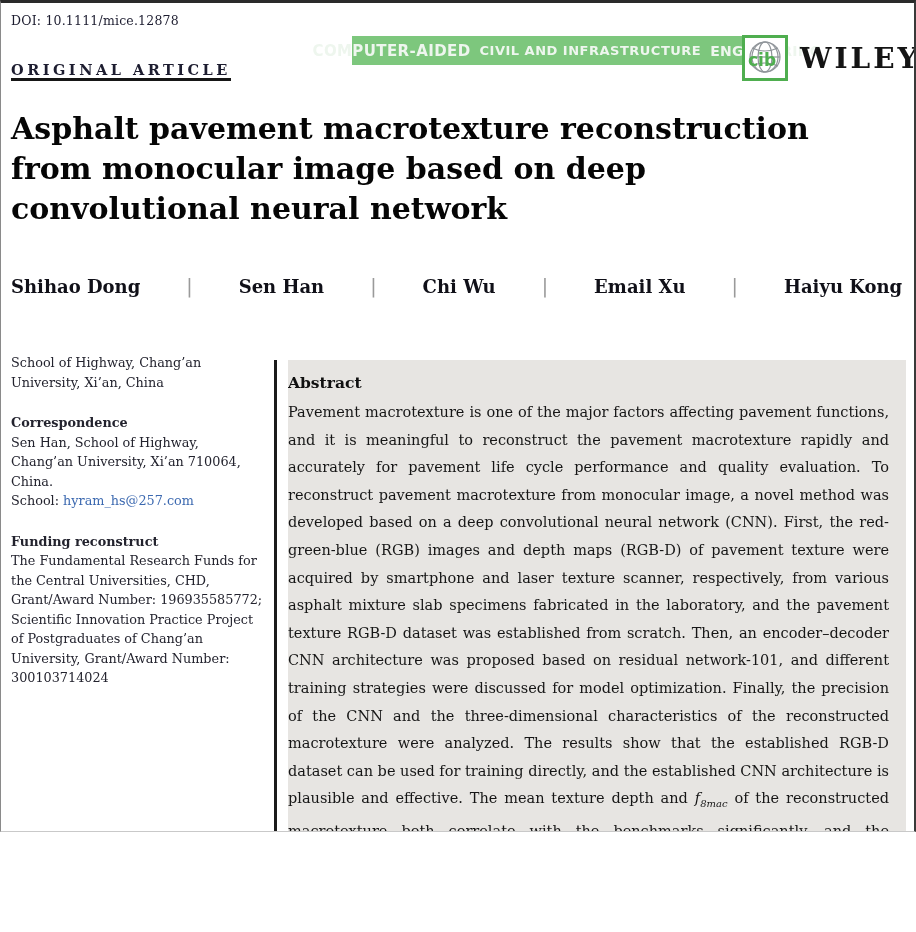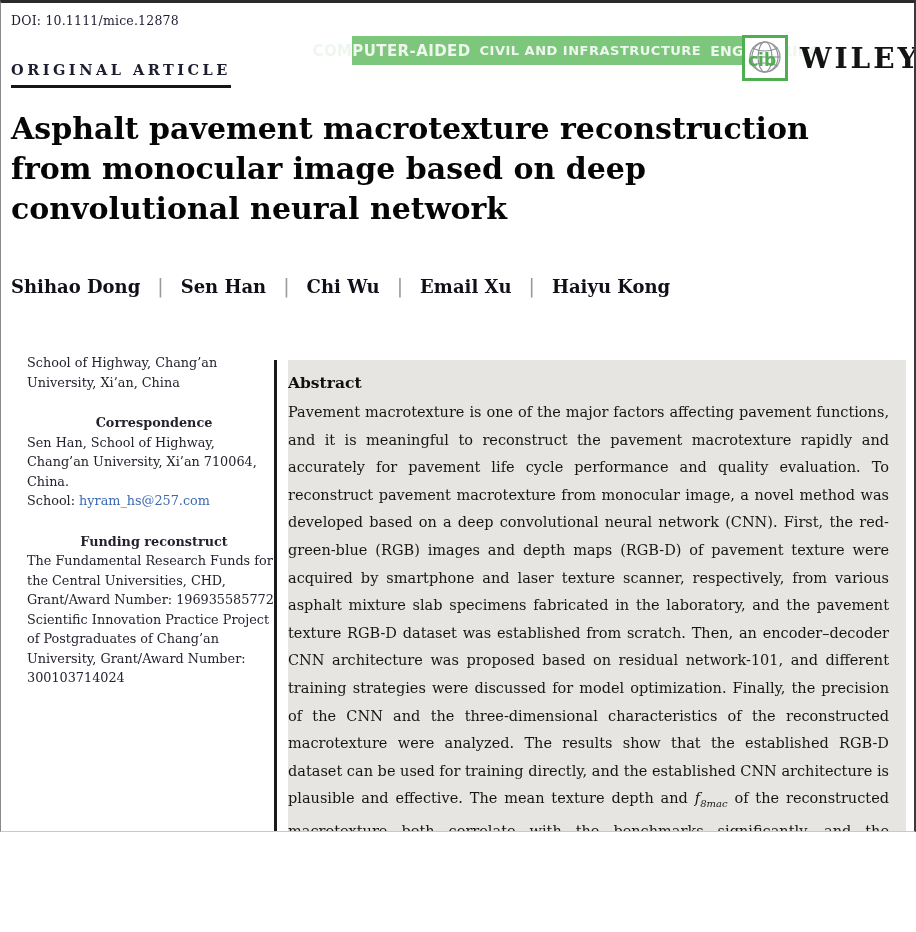--- a/index.html
+++ b/index.html
@@ -14,21 +14,21 @@
     overflow:hidden;
     text-decoration:underline;
   }
   .doi {
     position:absolute; left:10px; top:10px;
     font-size:12.5px; color:#1d1d30; letter-spacing:.2px;
   }
   .article-type {
     position:absolute; left:10px; top:58px;
     font-size:14.5px; font-weight:bold; letter-spacing:3.5px; color:#1d1d30;
-    padding-bottom:7px; border-bottom:3px solid #161616;
+    padding-bottom:0; border-bottom:3px solid #161616;
   }
   .banner {
     position:absolute; left:303px; top:33px; width:430px; height:29px;
     background:#7dc77d; display:flex; align-items:center; justify-content:center;
     gap:9px; font-family:"DejaVu Sans", sans-serif; color:#eef6ee; white-space:nowrap;margin-left:48px;
   }
   .banner-lg { font-size:15px; font-weight:bold; letter-spacing:.4px; }
   .banner-sm { font-size:13px; font-weight:bold; letter-spacing:.5px; }
   .banner-md { font-size:14px; font-weight:bold; letter-spacing:.3px; }
   .publisher {
@@ -40,32 +40,32 @@
     font-family:"DejaVu Serif", serif; font-size:28px; font-weight:600;
     letter-spacing:3px; color:#141414;
   }
   .title {
     position:absolute; left:10px; top:106px; width:855px;
     font-size:30px; font-weight:bold; line-height:40px; color:#050505;
   }
   .authors {
     position:absolute; left:10px; top:272px;
     display:flex; align-items:center;
-    font-size:18px; font-weight:bold; color:#101018;
+    font-size:18px; font-weight:bold; color:#101018;gap:29px;
   }
   .author-sep {
     color:#9a9a9a; font-weight:normal; font-size:19px; margin:0 17px;
     font-family:"DejaVu Sans", sans-serif;
   }
   .sidebar {
     position:absolute; left:10px; top:350px; width:254px;
-    font-size:12.8px; line-height:19.5px; color:#23232e;margin-left:16px;
+    font-size:12.8px; line-height:19.5px; color:#23232e;
   }
   .sb-block { margin-bottom:21px; }
-  .sb-head { font-weight:bold;text-align:center; }
+  .sb-head { font-weight:bold; }
   .email-link { color:#3c69b0; text-decoration:none; cursor:pointer; }
   .abstract-rule {
     position:absolute; left:273px; top:357px; width:2.5px; height:565px;
     background:#1b1b1b;
   }
   .abstract-box {
     position:absolute; left:287px; top:357px; width:618px; height:565px;
     background:#e7e5e2; padding:13px 17px 0 0; overflow:hidden;
   }
   .abstract-head { font-size:15.5px; font-weight:bold; color:#101010; margin-bottom:7px; }

